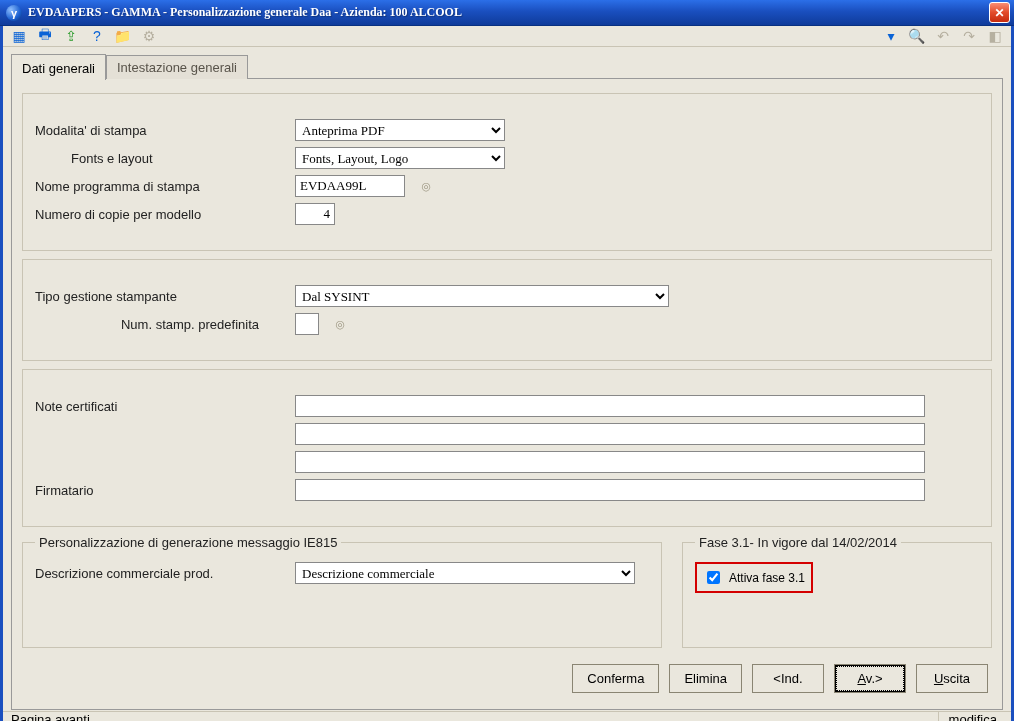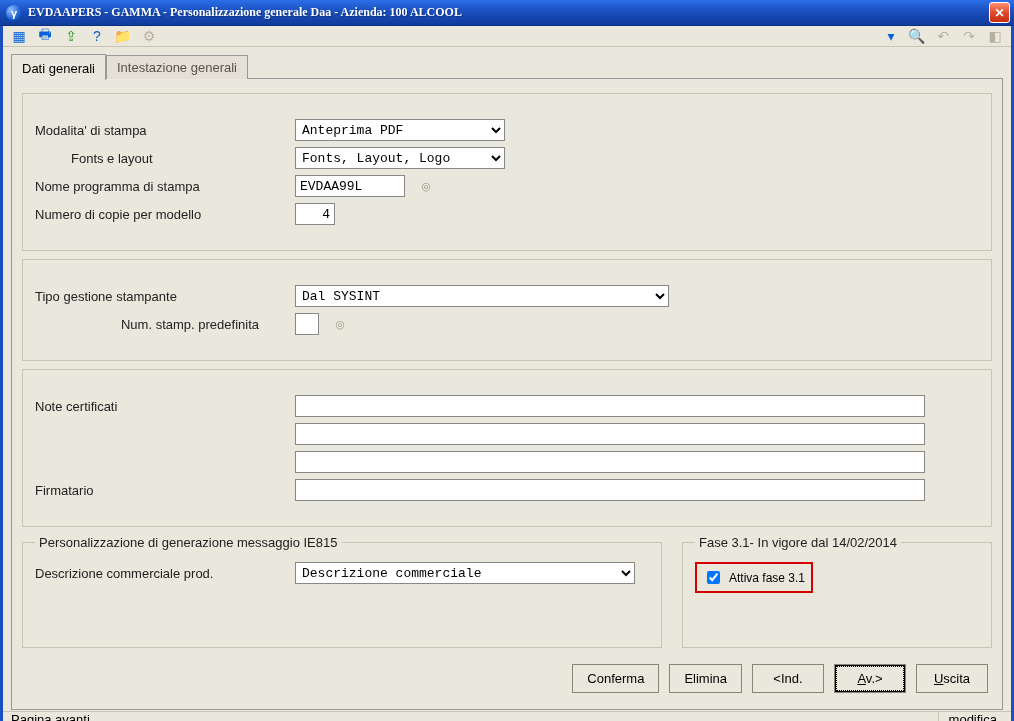--- a/index.html
+++ b/index.html
@@ -119,21 +119,21 @@
   .form-row:last-child { margin-bottom: 0; }
   .form-label {
     width: 250px;
     font-size: 13px;
     color: #222;
   }
   .form-label.indent { padding-left: 36px; }
   .form-label.indent2 { padding-left: 60px; text-align: center; }
 
   select.fld, input.fld {
-    font-family: Liberation Mono, monospace;
+    font-family: Liberation Serif, serif;
     font-size: 13px;
     border: 1px solid #888;
     background: #fff;
     height: 22px;
     padding: 1px 4px;
   }
   select.fld { padding: 1px 2px; }
   .w210 { width: 210px; }
   .w110 { width: 110px; }
   .w40  { width: 40px; text-align: right; }

